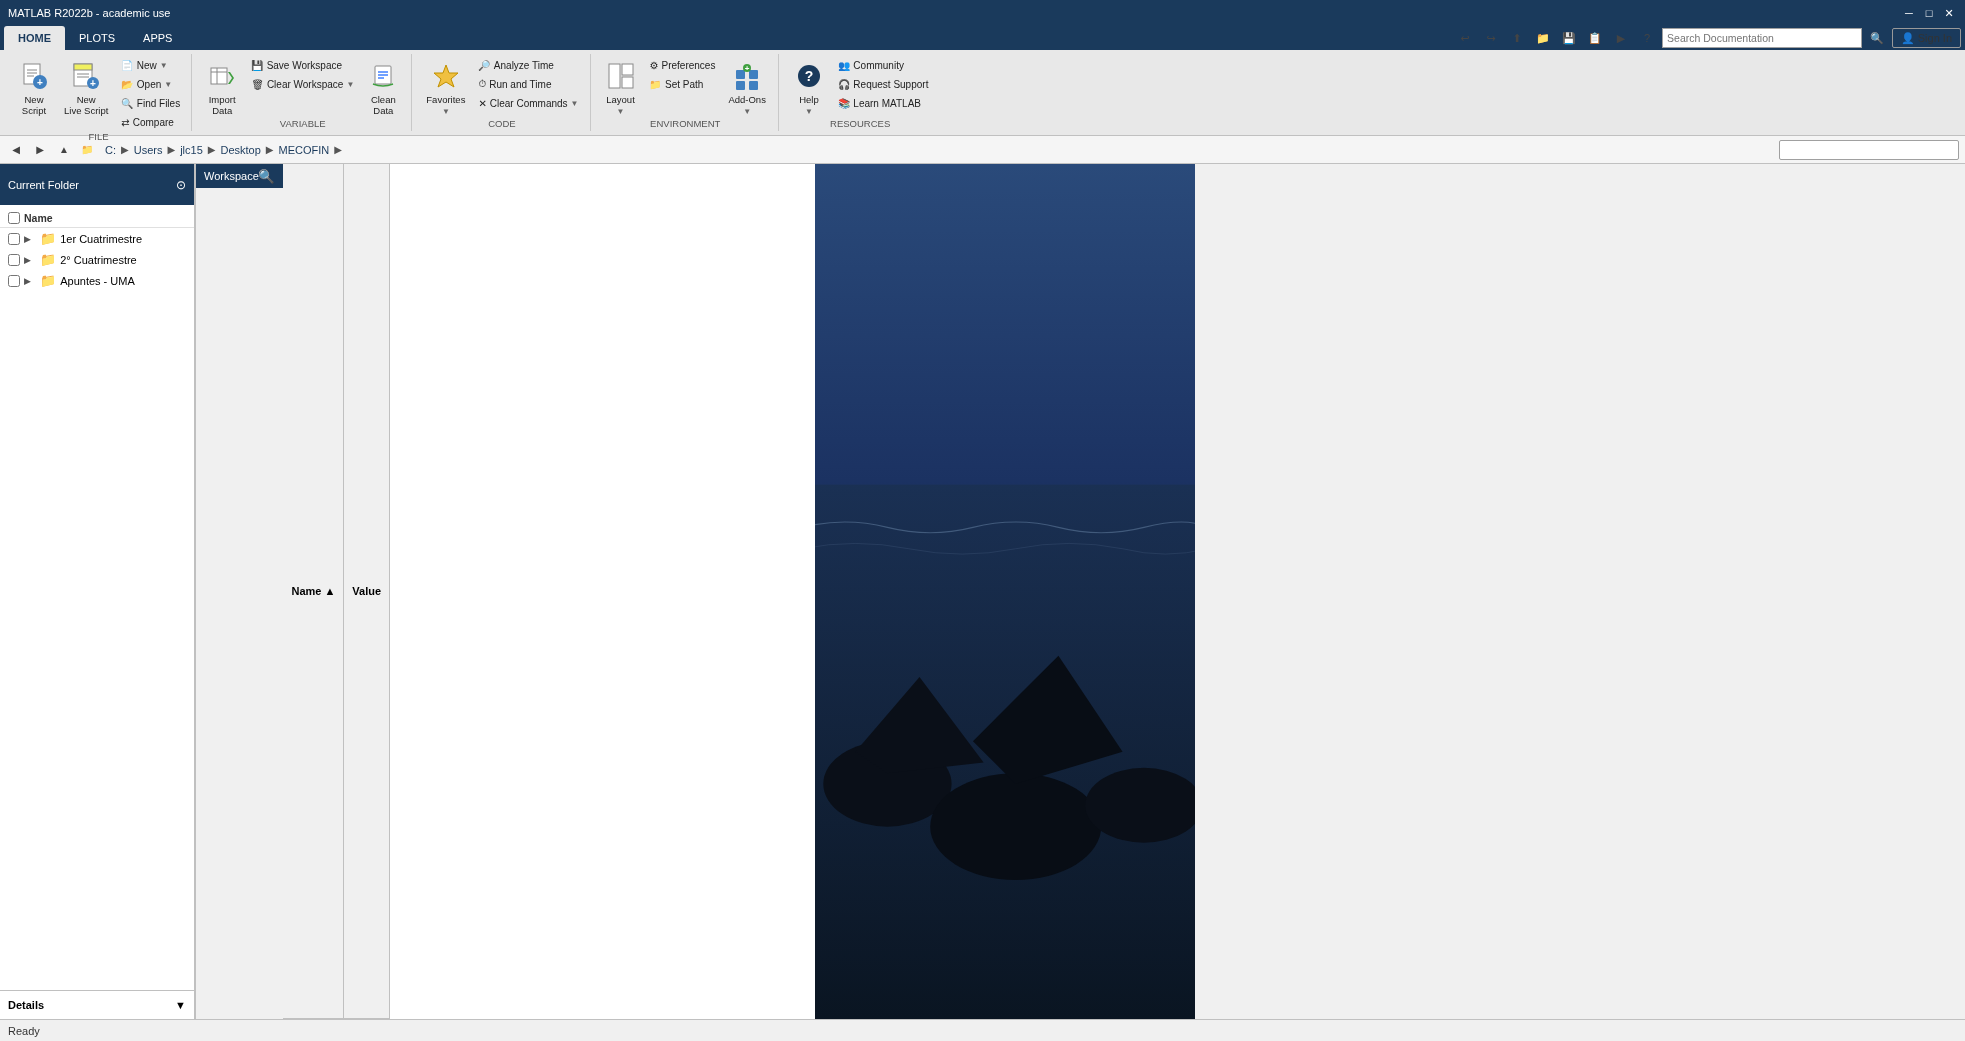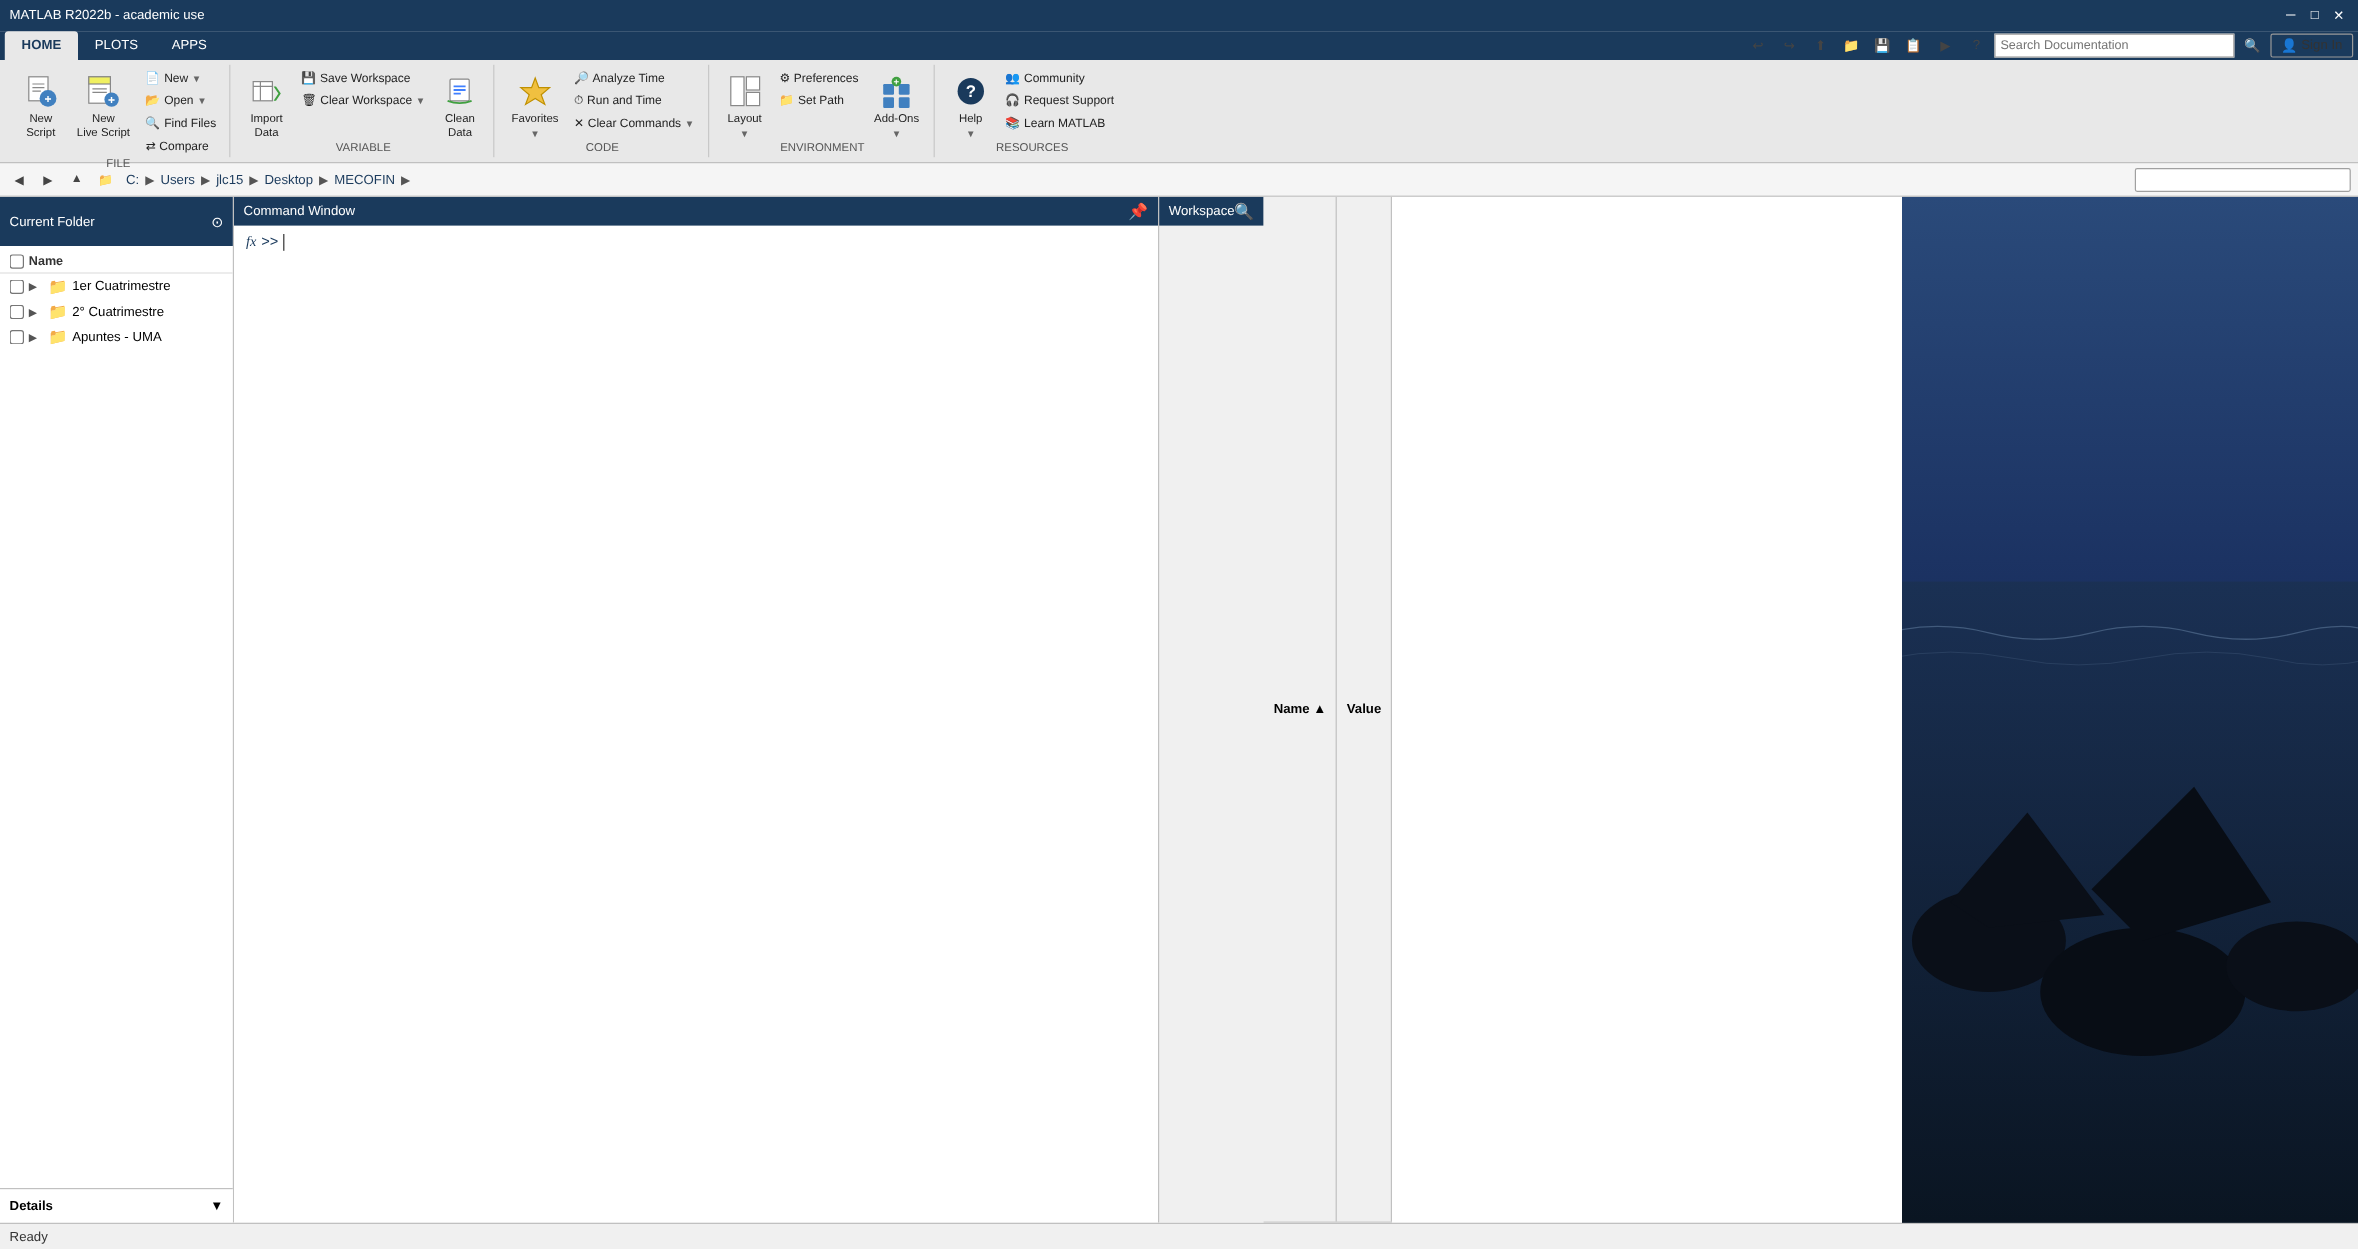--- a/index.html
+++ b/index.html
@@ -723,33 +723,20 @@
     </div>
 
     <div id="details-panel">
       <div id="details-header">
         <span>Details</span>
         <span>▼</span>
       </div>
     </div>
   </div>
 
-  <div id="command-area">
-    <div id="command-header">
-      <span>Command Window</span>
-      <button style="background:transparent;border:none;color:white;cursor:pointer;">📌</button>
-    </div>
-    <div id="command-body">
-      <div id="command-prompt">
-        <span class="fx-icon">f<i>x</i></span>
-        <span>&gt;&gt;</span>
-        <span id="command-cursor"></span>
-      </div>
-    </div>
-  </div>
 
   <div id="workspace-panel">
     <div id="workspace-header">
       <span>Workspace</span>
       <button style="background:transparent;border:none;color:white;cursor:pointer;">🔍</button>
     </div>
     <div id="workspace-cols">
       <div class="ws-col" style="flex:1;">
         <span>Name</span>
         <span>▲</span>

